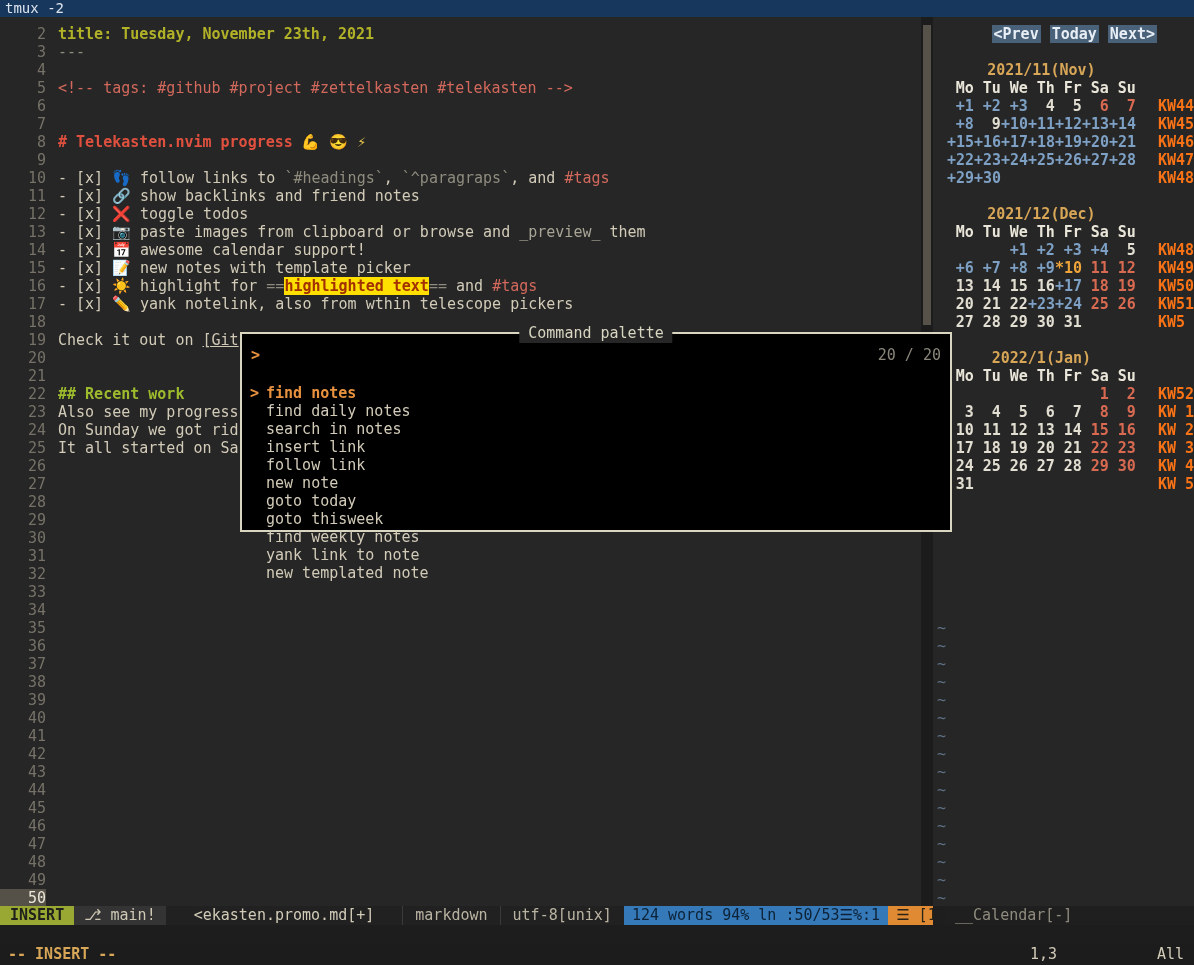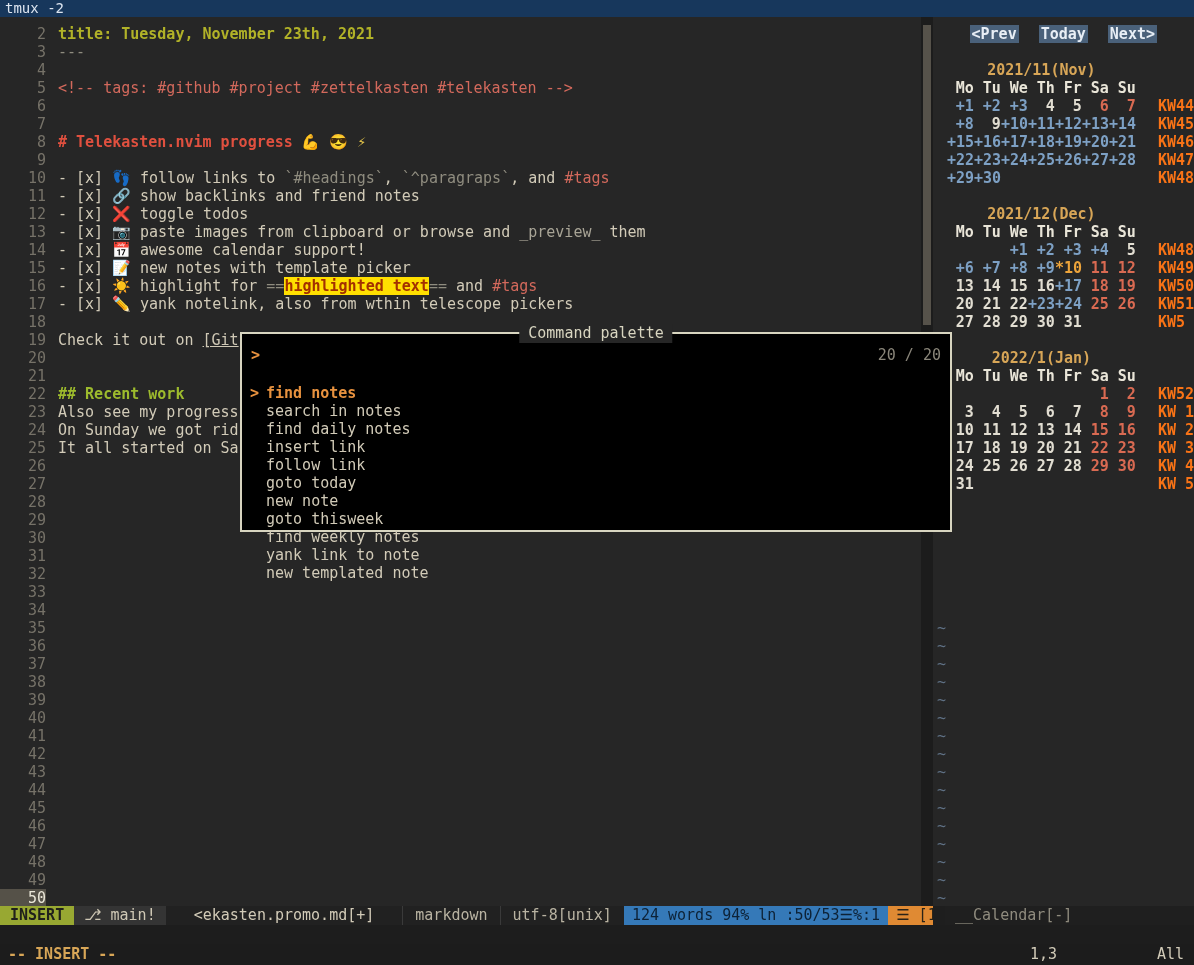--- a/index.html
+++ b/index.html
@@ -29,21 +29,21 @@
   .seg-hl{background:#ffdf00;color:#a33000;font-weight:bold}
   .seg-link{color:#cfc8b5;text-decoration:underline}
   .seg-emoji{color:#e8c84a}
 
   
   .scrollbar{width:12px;background:#1c1c1c;position:relative}
   .thumb{position:absolute;top:8px;left:2px;width:8px;height:300px;background:#56524a}
 
   
   .calendar{flex:1;position:relative;padding-top:8px;background:#262626;color:#e2ded2;font-weight:bold}
-  .cal-nav{height:18px;line-height:18px;display:flex;justify-content:flex-end;gap:20px;padding-right:37px}
+  .cal-nav{height:18px;line-height:18px;display:flex;justify-content:flex-end;gap:9px;padding-right:37px}
   .cal-btn{background:#4a617a;color:#e8eef5;padding:0 2px}
   .cal-blank{height:18px}
   #cal-months{padding-left:14px}
   .cal-month{margin-bottom:18px}
   .cal-title{width:189px;height:18px;line-height:18px;text-align:center;color:#d8a657}
   .cal-week{display:flex;height:18px;line-height:18px}
   .c-cell{width:27px;text-align:right;white-space:pre}
   .c-hdr{color:#e9e5d8}
   .c-day{color:#e2ded2}
   .c-we{color:#d96a52}
@@ -409,26 +409,26 @@
   </div>
 
   <div class="palette">
     <div class="palette-title">Command palette</div>
     <div class="palette-input">
       <span class="prompt">&gt;</span>
       <span class="count">20 / 20</span>
     </div>
     <div id="palette-list">
         <div class="pitem sel"><span class="marker">&gt;</span><span>find notes</span></div>
+        <div class="pitem"><span>find daily notes</span></div>
         <div class="pitem"><span>search in notes</span></div>
-        <div class="pitem"><span>find daily notes</span></div>
         <div class="pitem"><span>insert link</span></div>
         <div class="pitem"><span>follow link</span></div>
+        <div class="pitem"><span>new note</span></div>
         <div class="pitem"><span>goto today</span></div>
-        <div class="pitem"><span>new note</span></div>
         <div class="pitem"><span>goto thisweek</span></div>
         <div class="pitem"><span>find weekly notes</span></div>
         <div class="pitem"><span>yank link to note</span></div>
         <div class="pitem"><span>new templated note</span></div>
       </div>
   </div>
 
 </div>
 
 </body></html>

